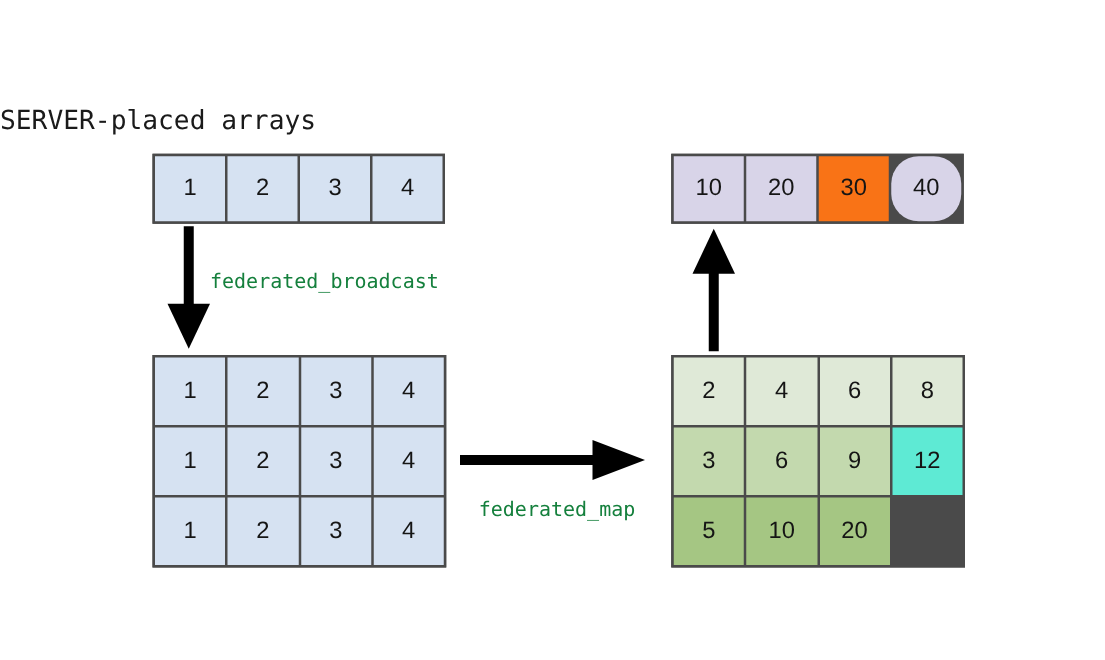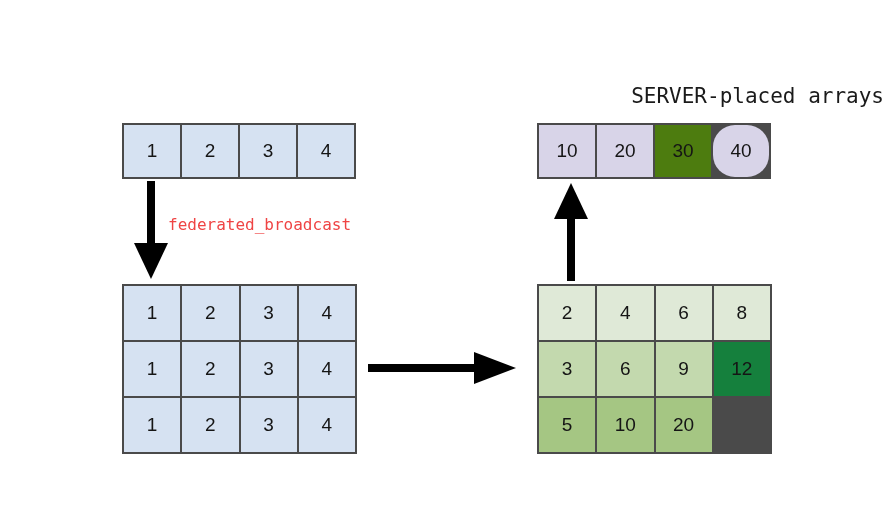--- a/index.html
+++ b/index.html
@@ -24,33 +24,33 @@
   }
 
   
   .caption {
     position: absolute;
     font-family: "DejaVu Sans Mono", "Liberation Mono", monospace;
     font-size: 21px;
     letter-spacing: 0px;
     color: #1a1a1a;
     white-space: nowrap;
-    text-align: right;
+    text-align: left;
     width: 884px;
     left: 0;
   }
   #caption-server { top: 84px; }
   #caption-clients { top: 498px; }
 
   
   .edge-label {
     position: absolute;
     font-family: "DejaVu Sans Mono", "Liberation Mono", monospace;
     font-size: 16px;
-    color: #ef4444;
+    color: #15803d;
     white-space: nowrap;
   }
   #label-broadcast { left: 168px; top: 215px; }
   #label-sum       { left: 594px; top: 219px; }
   #label-map       { left: 383px; top: 398px; }
 
   
   .grid {
     position: absolute;
     display: grid;
@@ -126,21 +126,21 @@
   <div class="grid" id="grid-server-input">
       <div class="cell" style="background: rgb(214, 226, 242);">1</div>
       <div class="cell" style="background: rgb(214, 226, 242);">2</div>
       <div class="cell" style="background: rgb(214, 226, 242);">3</div>
       <div class="cell" style="background: rgb(214, 226, 242);">4</div>
     </div>
 
   <div class="grid" id="grid-server-output">
       <div class="cell" style="background: rgb(216, 212, 232);">10</div>
       <div class="cell" style="background: rgb(216, 212, 232);">20</div>
-      <div class="cell" style="background: #4d7c0f;">30</div>
+      <div class="cell" style="background: #f97316;">30</div>
       <div class="cell" style="background: rgb(216, 212, 232); border-radius: 22px;">40</div>
     </div>
 
   <div class="grid" id="grid-clients-input">
       <div class="cell" style="background: rgb(214, 226, 242);">1</div>
       <div class="cell" style="background: rgb(214, 226, 242);">2</div>
       <div class="cell" style="background: rgb(214, 226, 242);">3</div>
       <div class="cell" style="background: rgb(214, 226, 242);">4</div>
       <div class="cell" style="background: rgb(214, 226, 242);">1</div>
       <div class="cell" style="background: rgb(214, 226, 242);">2</div>
@@ -153,21 +153,21 @@
     </div>
 
   <div class="grid" id="grid-clients-output">
       <div class="cell" style="background: rgb(223, 233, 215);">2</div>
       <div class="cell" style="background: rgb(223, 233, 215);">4</div>
       <div class="cell" style="background: rgb(223, 233, 215);">6</div>
       <div class="cell" style="background: rgb(223, 233, 215);">8</div>
       <div class="cell" style="background: rgb(195, 217, 174);">3</div>
       <div class="cell" style="background: rgb(195, 217, 174);">6</div>
       <div class="cell" style="background: rgb(195, 217, 174);">9</div>
-      <div class="cell" style="background: #15803d;">12</div>
+      <div class="cell" style="background: #5eead4;">12</div>
       <div class="cell" style="background: rgb(165, 198, 131);">5</div>
       <div class="cell" style="background: rgb(165, 198, 131);">10</div>
       <div class="cell" style="background: rgb(165, 198, 131);">20</div>
     </div>
 
   <svg class="arrow-svg" id="arrow-broadcast" width="40" height="100">
     <line x1="20" y1="0" x2="20" y2="70" stroke="#000000" stroke-width="8"></line>
     <polygon points="20,98 3,62 37,62" fill="#000000"></polygon>
   </svg>
 
@@ -177,14 +177,15 @@
   </svg>
 
   <svg class="arrow-svg" id="arrow-map" width="150" height="32">
     <line x1="0" y1="16" x2="112" y2="16" stroke="#000000" stroke-width="8"></line>
     <polygon points="148,16 106,32 106,0" fill="#000000"></polygon>
   </svg>
 
   <div class="edge-label" id="label-broadcast">federated_broadcast</div>
 
 
+  <div class="edge-label" id="label-map">federated_map</div>
 
 </div>
 
 </body></html>

